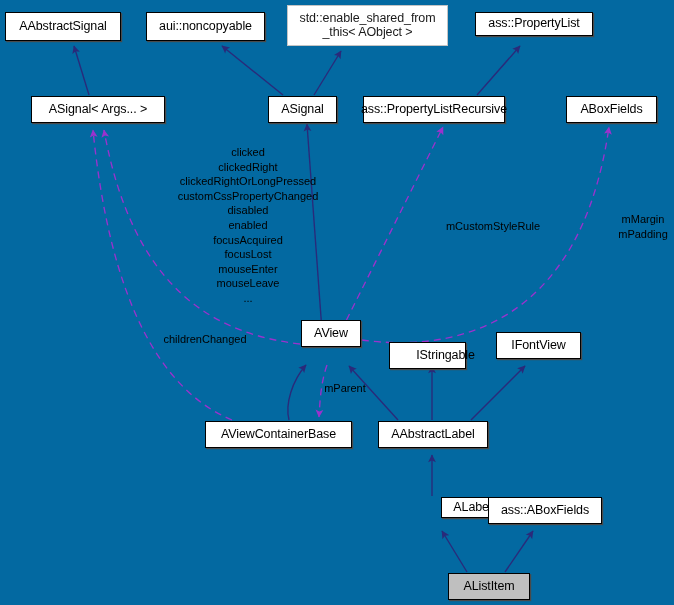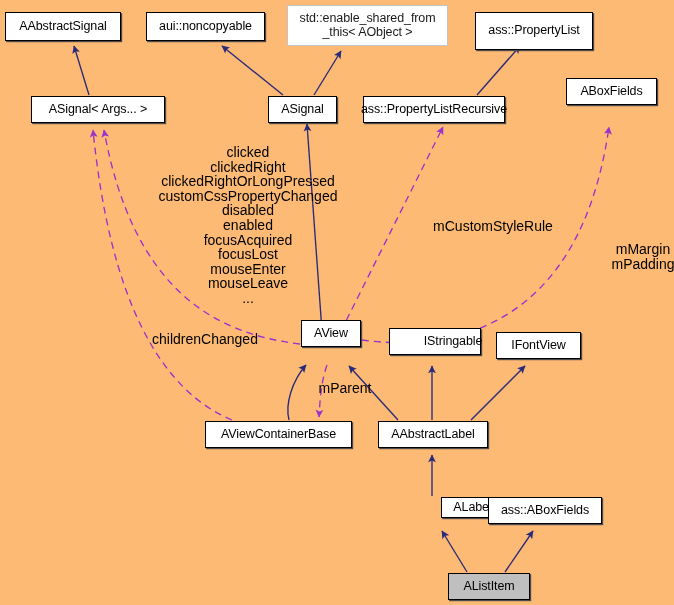--- a/index.html
+++ b/index.html
@@ -5,21 +5,21 @@
 <style>
   html, body {
     margin: 0;
     padding: 0;
     background: #ffffff;
   }
   #graph {
     position: relative;
     width: 674px;
     height: 605px;
-    background: #fdba74;
+    background: #0369a1;
     font-family: "Liberation Sans", sans-serif;
     overflow: hidden;
   }
   #edges {
     position: absolute;
     left: 0;
     top: 0;
     width: 674px;
     height: 605px;
     pointer-events: none;
@@ -47,21 +47,21 @@
     border: 1px solid #c4c4c4;
     box-shadow: none;
     color: #1a1a1a;
   }
   .node.highlight {
     background: #bfbfbf;
   }
   .edge-label {
     position: absolute;
     color: #000000;
-    font-size: 14px;
+    font-size: 11px;
     line-height: 14.6px;
     text-align: center;
     white-space: pre-line;
     transform: translateX(-50%);
   }
 </style>
 </head>
 <body>
 
 <div id="graph">
@@ -97,29 +97,29 @@
       <path d="M341,331 L443,127"></path>
       <path d="M362,340 C450,352 580,330 609,127"></path>
       <path d="M327,365 C321,382 320,400 319,417"></path>
     </g>
   </svg>
 
   <div class="node solid" style="left:5px;  top:12px;  width:116px; height:29px;">AAbstractSignal</div>
   <div class="node faint" style="left:287px;top:5px;   width:161px; height:41px;">std::enable_shared_from
 _this&lt; AObject &gt;</div>
   <div class="node solid" style="left:146px;top:12px;  width:119px; height:29px;">aui::noncopyable</div>
-  <div class="node solid" style="left:475px;top:12px;  width:118px; height:38px;">ass::PropertyList</div>
+  <div class="node solid" style="left:475px;top:12px;  width:118px; height:24px;">ass::PropertyList</div>
 
   <div class="node solid" style="left:31px; top:96px;  width:134px; height:27px;">ASignal&lt; Args... &gt;</div>
   <div class="node solid" style="left:268px;top:96px;  width:69px;  height:27px;">ASignal</div>
   <div class="node solid" style="left:363px;top:96px;  width:142px; height:27px;">ass::PropertyListRecursive</div>
-  <div class="node solid" style="left:566px;top:78px;  width:91px;  height:27px;">ABoxFields</div>
+  <div class="node solid" style="left:566px;top:96px;  width:91px;  height:27px;">ABoxFields</div>
 
   <div class="node solid" style="left:301px;top:320px; width:60px;  height:27px;">AView</div>
-  <div class="node solid" style="left:389px;top:328px; width:92px;  height:27px;padding-left:36px;">IStringable</div>
+  <div class="node solid" style="left:389px;top:342px; width:77px;  height:27px;padding-left:36px;">IStringable</div>
   <div class="node solid" style="left:496px;top:332px; width:85px;  height:27px;">IFontView</div>
 
   <div class="node solid" style="left:205px;top:421px; width:147px; height:27px;">AViewContainerBase</div>
   <div class="node solid" style="left:378px;top:421px; width:110px; height:27px;">AAbstractLabel</div>
 
   <div class="node solid" style="left:401px;top:497px; width:63px;  height:21px;margin-left:40px;">ALabel</div>
   <div class="node solid" style="left:488px;top:497px; width:114px; height:27px;">ass::ABoxFields</div>
 
   <div class="node solid highlight" style="left:448px;top:573px; width:82px; height:27px;">AListItem</div>
 
@@ -129,17 +129,17 @@
 customCssPropertyChanged
 disabled
 enabled
 focusAcquired
 focusLost
 mouseEnter
 mouseLeave
 ...</div>
   <div class="edge-label" style="left:205px; top:332px;">childrenChanged</div>
   <div class="edge-label" style="left:493px; top:219px;">mCustomStyleRule</div>
-  <div class="edge-label" style="left:643px; top:212px;margin-top:30px;">mMargin
+  <div class="edge-label" style="left:643px; top:212px;">mMargin
 mPadding</div>
   <div class="edge-label" style="left:345px; top:381px;">mParent</div>
 
 </div>
 
 </body></html>

